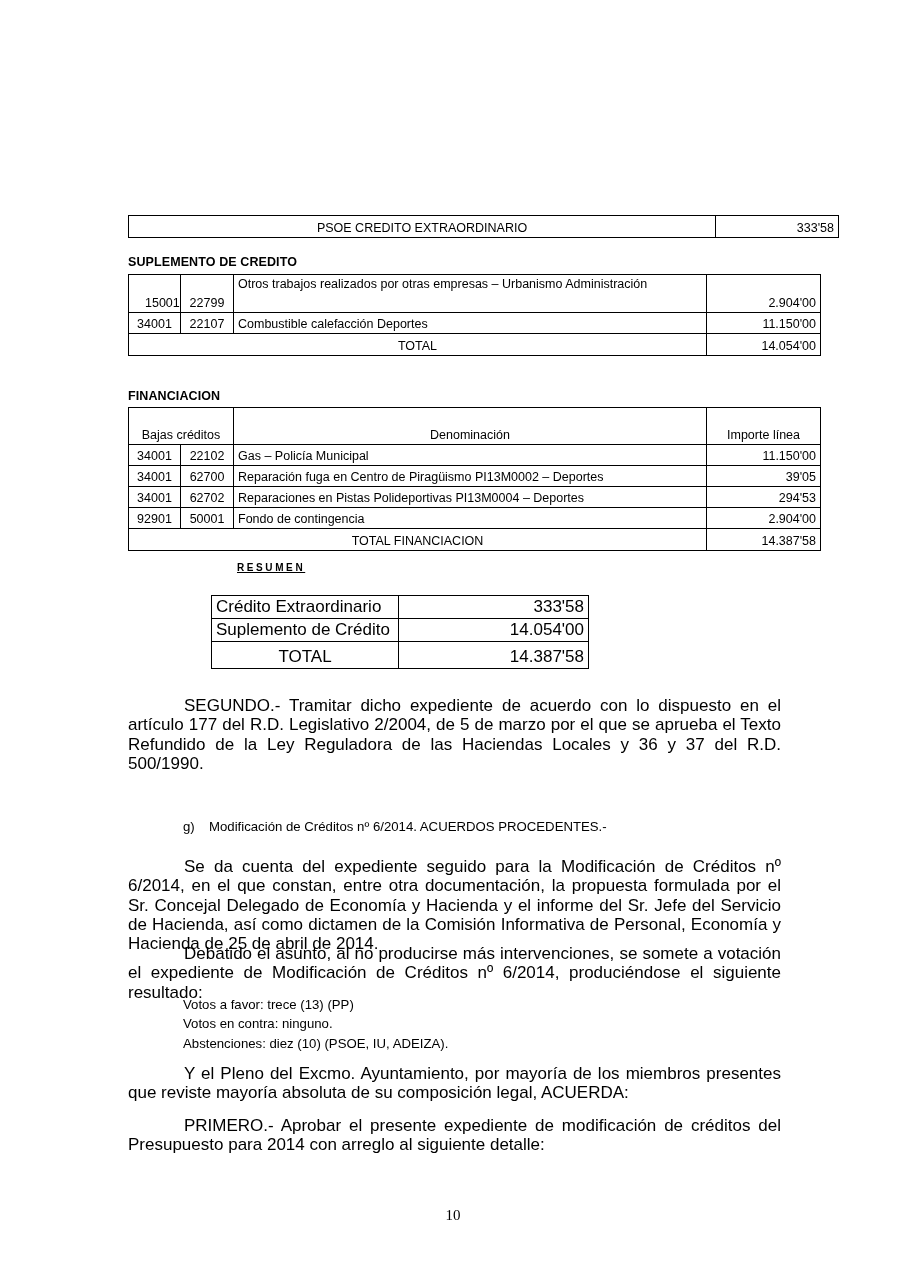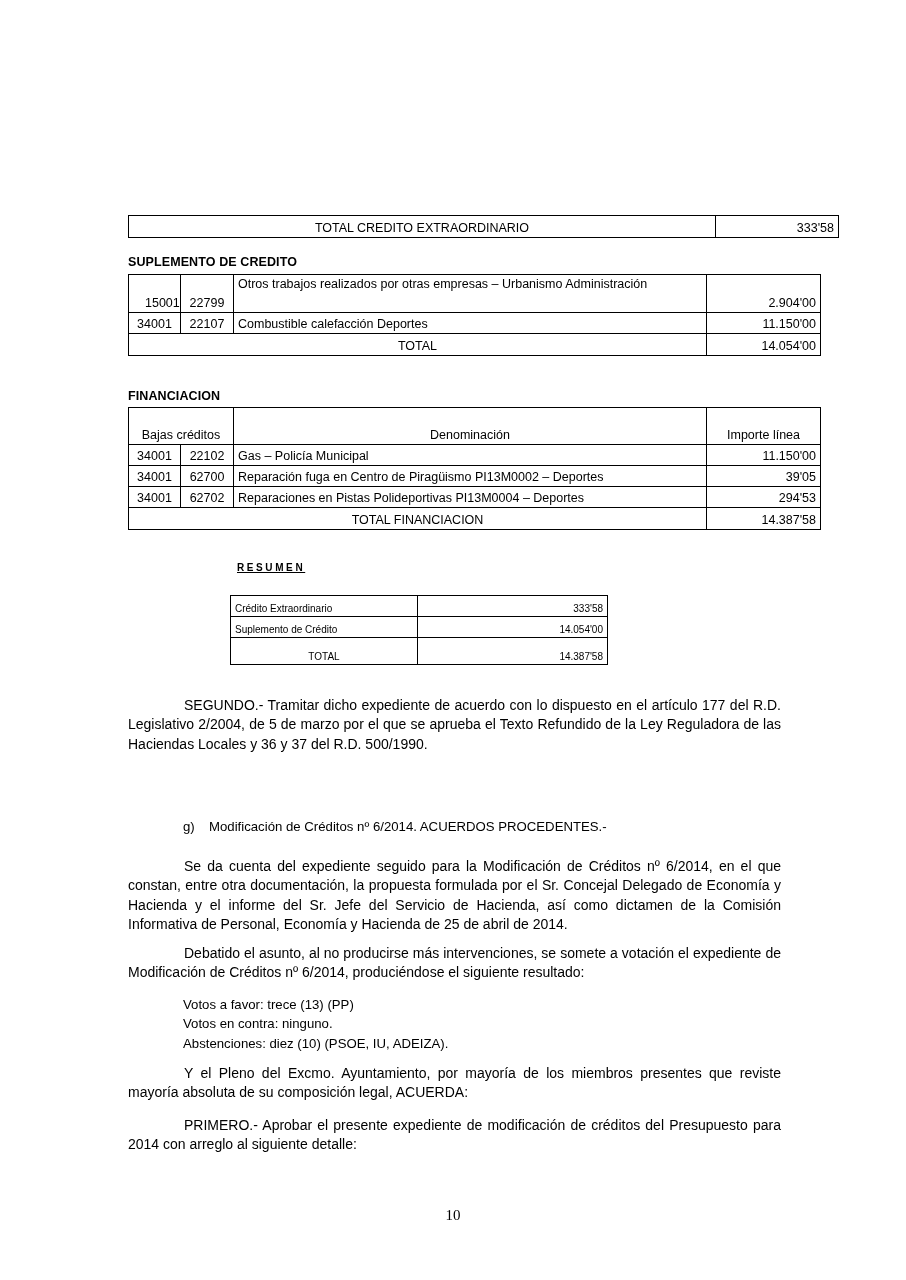--- a/index.html
+++ b/index.html
@@ -45,21 +45,21 @@
     font-weight: bold;
     letter-spacing: 0.1px;
   }
 
   
   .blk { position: absolute; }
 
   
   .para {
     position: absolute;
-    font-size: 14px;
+    font-size: 17px;
     line-height: 19.3px;
     text-align: justify;
     text-justify: inter-word;
     text-indent: 56px;
   }
 
   .listitem {
     position: absolute;
     font-size: 13.2px;
     line-height: 19.3px;
@@ -90,21 +90,21 @@
 </style>
 </head>
 <body>
 
 <div class="page">
 
   <div class="blk" style="left:128px; top:215px;">
     <table class="doc" style="width:692px;">
       <tbody>
         <tr>
-          <td class="hdr" style="width:578px; height:19px;">TOTAL CREDITO EXTRAORDINARIO</td>
+          <td class="hdr" style="width:578px; height:19px;">PSOE CREDITO EXTRAORDINARIO</td>
           <td class="rgt bold" style="width:114px;">333'58</td>
         </tr>
       </tbody>
     </table>
   </div>
 
   <div class="caption" style="left:128px; top:255px;">SUPLEMENTO DE CREDITO</div>
 
   <div class="blk" style="left:128px; top:274px;">
     <table class="doc" style="width:692px;">
@@ -163,31 +163,37 @@
           <td class="lft">Reparación fuga en Centro de Piragüismo PI13M0002 – Deportes</td>
           <td class="rgt">39'05</td>
         </tr>
         <tr>
           <td class="ctr" style="height:18px;">34001</td>
           <td class="ctr">62702</td>
           <td class="lft">Reparaciones en Pistas Polideportivas PI13M0004 – Deportes</td>
           <td class="rgt">294'53</td>
         </tr>
         <tr>
+          <td class="ctr" style="height:18px;">92901</td>
+          <td class="ctr">50001</td>
+          <td class="lft">Fondo de contingencia</td>
+          <td class="rgt">2.904'00</td>
+        </tr>
+        <tr>
           <td class="hdr" colspan="3" style="height:19px;">TOTAL FINANCIACION</td>
           <td class="rgt bold">14.387'58</td>
         </tr>
       </tbody>
     </table>
   </div>
 
   <div class="resumen-title" style="left:237px; top:562px;">RESUMEN</div>
 
   <div class="blk" style="left:211px; top:595px;">
-    <table class="doc" style="width:377px; font-size:10px;margin-left:19px;">
+    <table class="doc" style="width:377px; font-size:17px;">
       <colgroup>
         <col style="width:187px;">
         <col style="width:190px;">
       </colgroup>
       <tbody>
         <tr>
           <td class="lft" style="height:18px;">Crédito Extraordinario</td>
           <td class="rgt">333'58</td>
         </tr>
         <tr>

